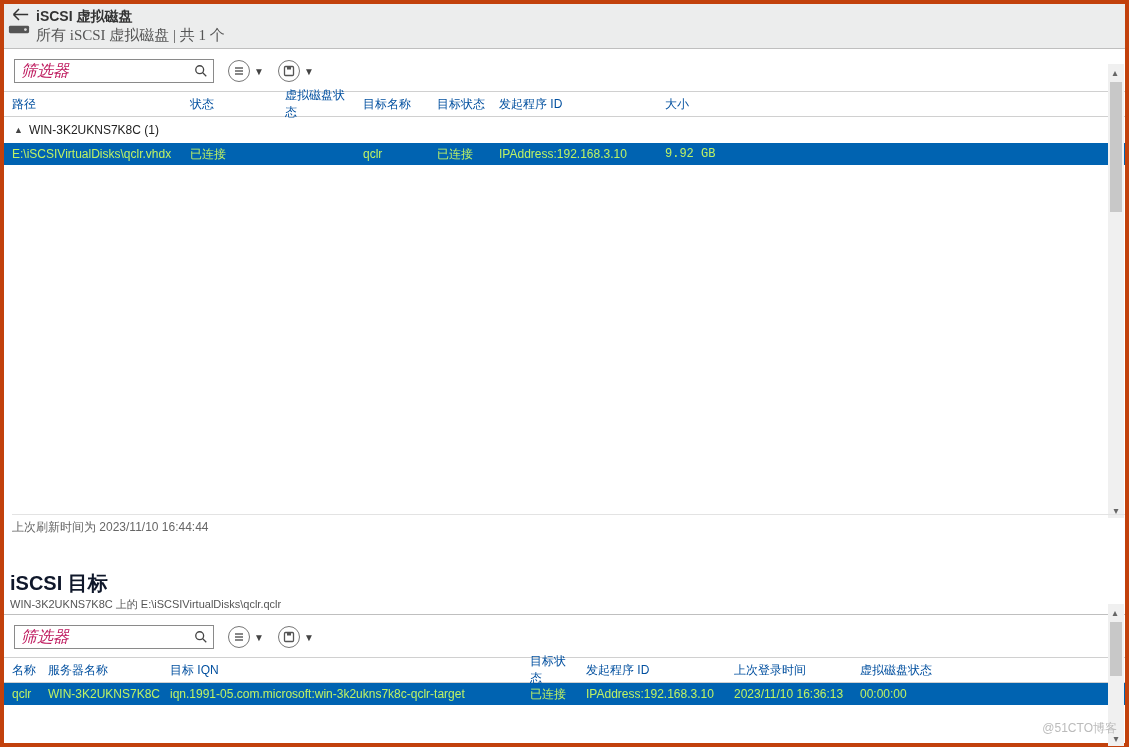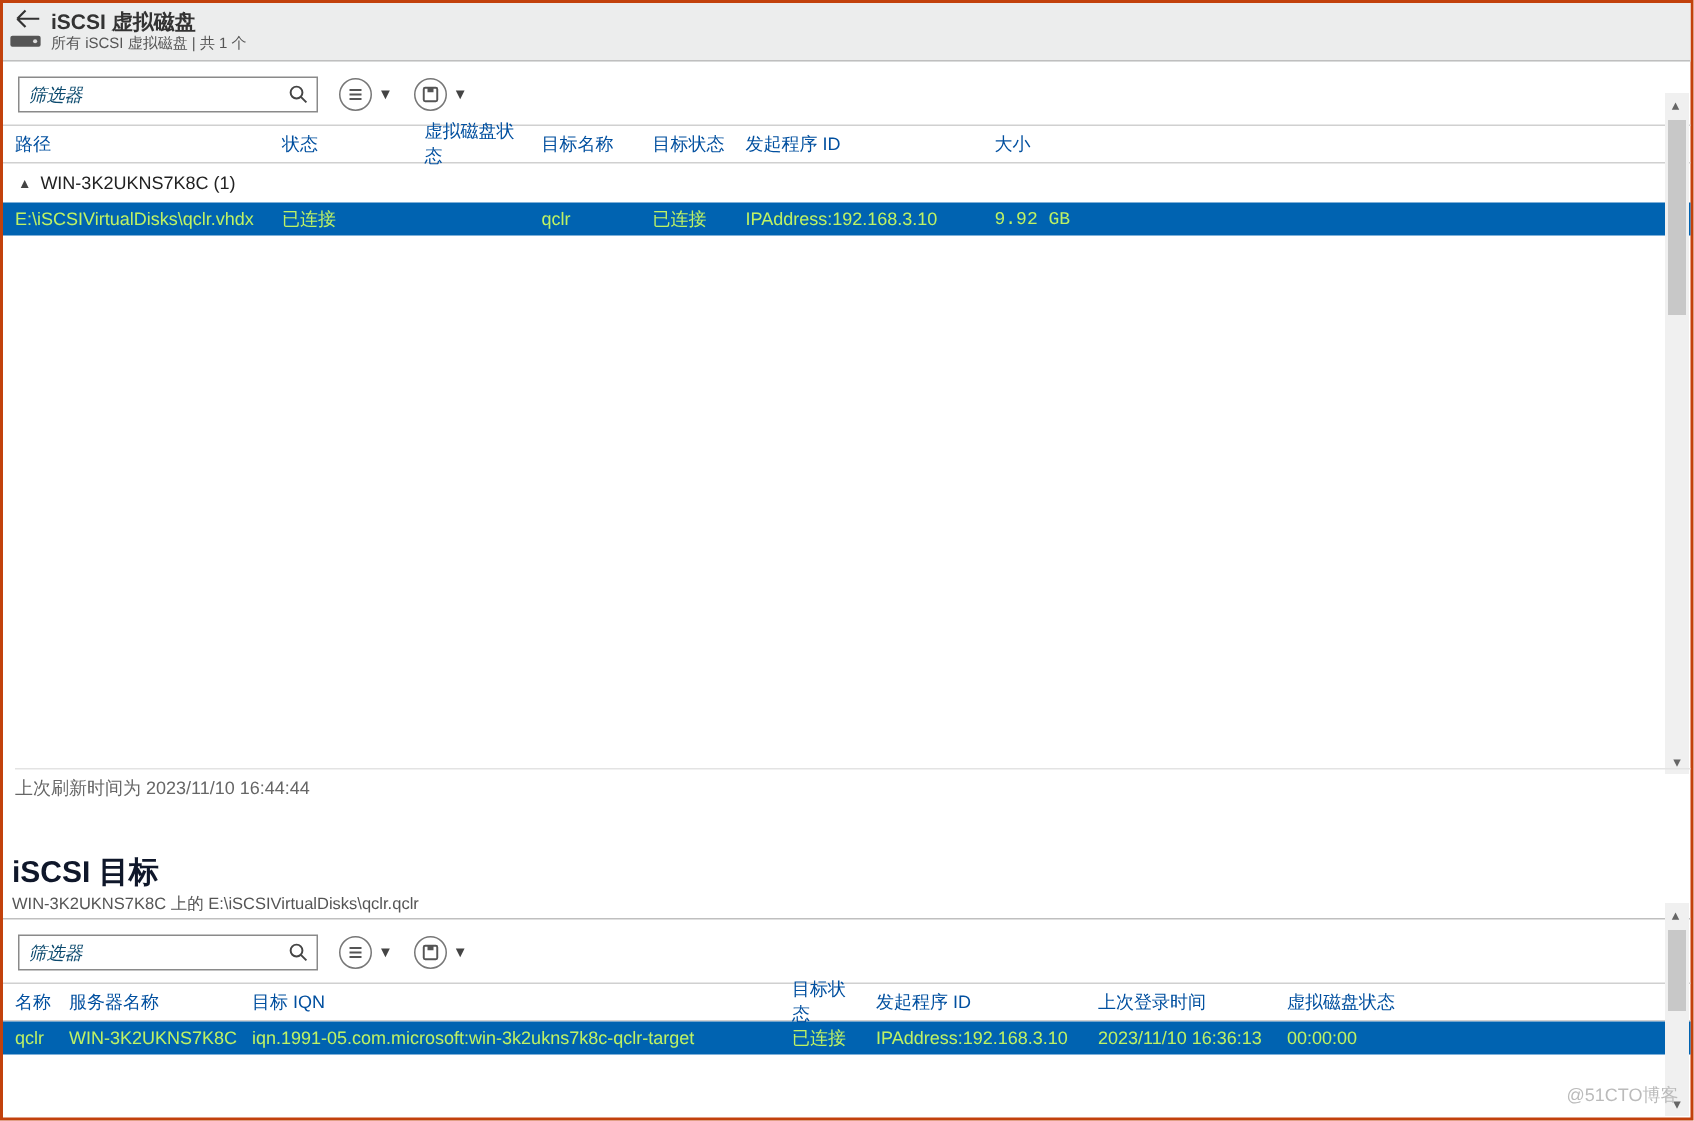--- a/index.html
+++ b/index.html
@@ -7,54 +7,54 @@
   font-family: "Segoe UI", "Microsoft YaHei", Tahoma, sans-serif;
   font-size: 12px;
   background: #fff;
   color: #333;
   width: 1129px;
   height: 747px;
   overflow: hidden;
   position: relative;
 }
 
-.outer { border: 2px solid #c2410c; width: 1129px; height: 747px; position: relative; background:#fff; }
+.outer { border: 4px solid #c2410c; width: 1129px; height: 747px; position: relative; background:#fff; }
 
 
 .hdr {
   background: #eceded;
   border-bottom: 1px solid #bfbfbf;
   padding: 4px 6px 4px 4px;
   display: flex;
   align-items: flex-start;
   gap: 6px;
 }
 .hdr .nav-ico {
   width: 22px; height: 28px;
   display:flex; flex-direction:column; align-items:center; justify-content:center;
   position: relative;
 }
 .nav-ico svg { width:22px; height:14px; }
 .drive-ico { margin-top:2px; }
 .hdr .titles { display:flex; flex-direction:column; line-height:1.25; }
 .hdr .titles .big { font-size: 14px; font-weight:600; color:#333; }
-.hdr .titles .sub { font-size: 10px; color:#555; }
+.hdr .titles .sub { font-size: 15px; color:#555;font-family:Liberation Serif, serif; }
 
 
 .toolbar {
   display:flex; align-items:center; gap:14px;
   padding: 10px 10px 8px 10px;
 }
 .filter {
   display:flex; align-items:center;
   border:1px solid #8a8a8a; height:24px; width:200px;
   background:#fff;
 }
 .filter span.ph {
-  flex:1; padding:0 6px; color:#0c4a6e; font-style:italic; font-size:12px;
+  flex:1; padding:0 6px; color:#be185d; font-style:italic; font-size:16px;
 }
 .filter .mag {
   width:26px; height:22px; display:flex; align-items:center; justify-content:center;
   border-left:1px solid transparent;
 }
 .circ-btn {
   display:flex; align-items:center; gap:4px; cursor:pointer;
 }
 .circ {
   width:22px; height:22px; border:1px solid #777; border-radius:50%;

